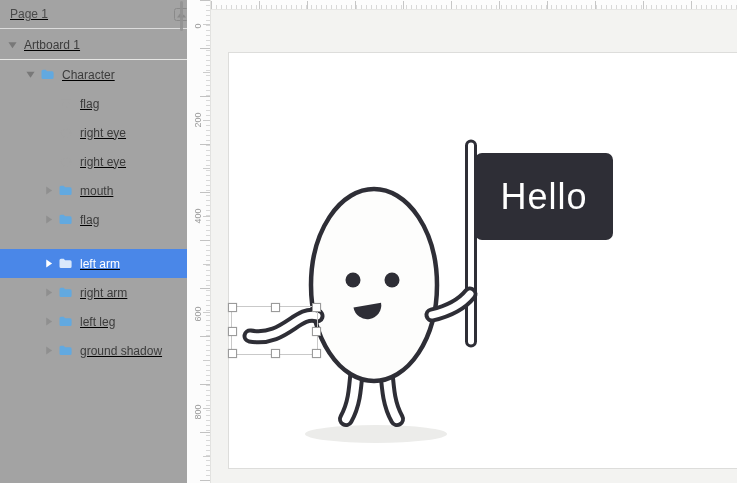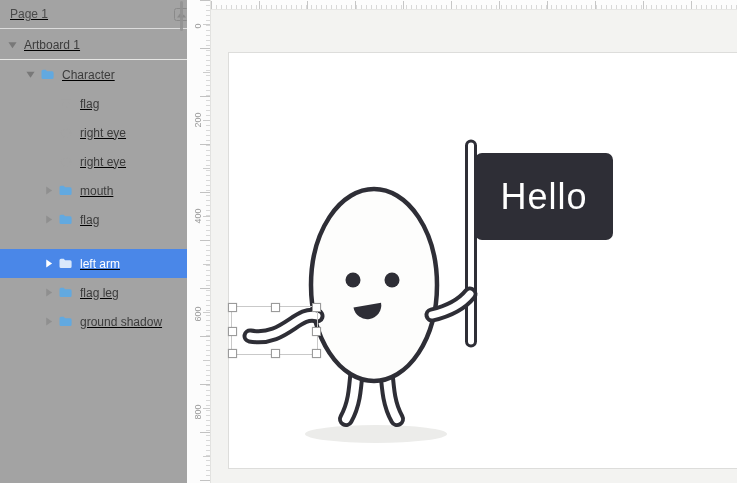--- a/index.html
+++ b/index.html
@@ -183,30 +183,39 @@
     <div class="row sel indent2">
       <span class="tri right"></span>
       <span class="licon">
         <svg class="folder" width="13" height="11" viewBox="0 0 13 11">
             <path d="M0.5 2.2 a1.5 1.5 0 0 1 1.5 -1.5 h2.7 l1.4 1.6 h5 a1.5 1.5 0 0 1 1.5 1.5 v4.7 a1.5 1.5 0 0 1 -1.5 1.5 h-9.1 a1.5 1.5 0 0 1 -1.5 -1.5 z"></path>
           </svg>
       </span>
       <span class="label">left arm</span>
     </div>
 
-
-
-    <div class="row indent2">
-      <span class="tri right"></span>
-      <span class="licon">
-        <svg class="folder" width="13" height="11" viewBox="0 0 13 11">
-            <path d="M0.5 2.2 a1.5 1.5 0 0 1 1.5 -1.5 h2.7 l1.4 1.6 h5 a1.5 1.5 0 0 1 1.5 1.5 v4.7 a1.5 1.5 0 0 1 -1.5 1.5 h-9.1 a1.5 1.5 0 0 1 -1.5 -1.5 z"></path>
-          </svg>
-      </span>
-      <span class="label">flag leg</span>
+    <div class="row indent2">
+      <span class="tri right"></span>
+      <span class="licon">
+        <svg class="folder" width="13" height="11" viewBox="0 0 13 11">
+            <path d="M0.5 2.2 a1.5 1.5 0 0 1 1.5 -1.5 h2.7 l1.4 1.6 h5 a1.5 1.5 0 0 1 1.5 1.5 v4.7 a1.5 1.5 0 0 1 -1.5 1.5 h-9.1 a1.5 1.5 0 0 1 -1.5 -1.5 z"></path>
+          </svg>
+      </span>
+      <span class="label">right arm</span>
+    </div>
+
+
+    <div class="row indent2">
+      <span class="tri right"></span>
+      <span class="licon">
+        <svg class="folder" width="13" height="11" viewBox="0 0 13 11">
+            <path d="M0.5 2.2 a1.5 1.5 0 0 1 1.5 -1.5 h2.7 l1.4 1.6 h5 a1.5 1.5 0 0 1 1.5 1.5 v4.7 a1.5 1.5 0 0 1 -1.5 1.5 h-9.1 a1.5 1.5 0 0 1 -1.5 -1.5 z"></path>
+          </svg>
+      </span>
+      <span class="label">left leg</span>
     </div>
 
     <div class="row indent2">
       <span class="tri right"></span>
       <span class="licon">
         <svg class="folder" width="13" height="11" viewBox="0 0 13 11">
             <path d="M0.5 2.2 a1.5 1.5 0 0 1 1.5 -1.5 h2.7 l1.4 1.6 h5 a1.5 1.5 0 0 1 1.5 1.5 v4.7 a1.5 1.5 0 0 1 -1.5 1.5 h-9.1 a1.5 1.5 0 0 1 -1.5 -1.5 z"></path>
           </svg>
       </span>
       <span class="label">ground shadow</span>

